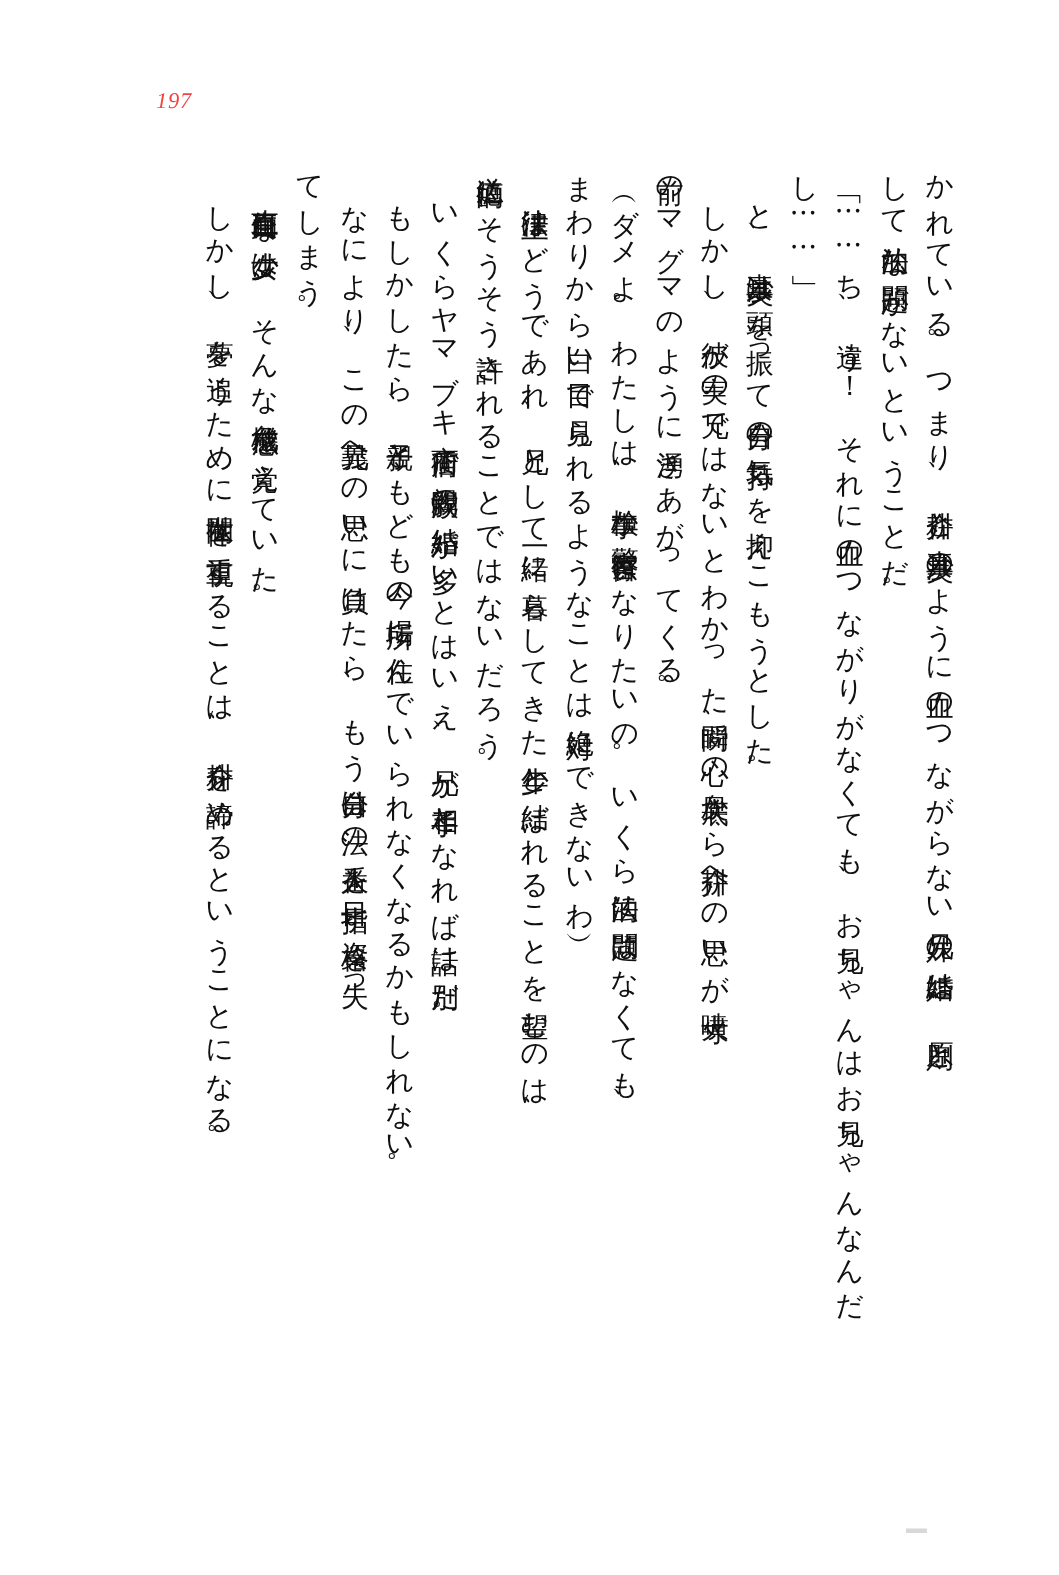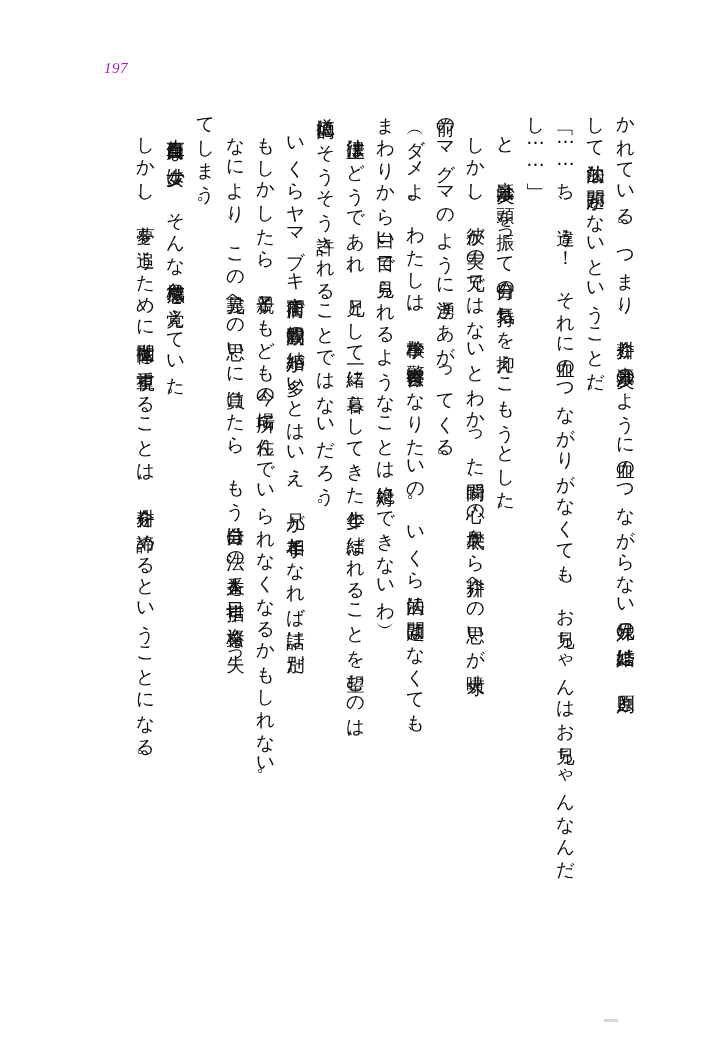--- a/index.html
+++ b/index.html
@@ -26,21 +26,21 @@
   }
 
   .page-number {
     position: absolute;
     left: 104px;
     top: 60px;
     font-family: "Liberation Serif", "DejaVu Serif", serif;
     font-style: italic;
     font-size: 15px;
     letter-spacing: 0.5px;
-    color: #a21caf;
+    color: #ef4444;
   }
 
   
   .text-block {
     position: absolute;
     top: 104px;
     right: 72px;
     height: 850px;
     width: 560px;
     display: flex;

